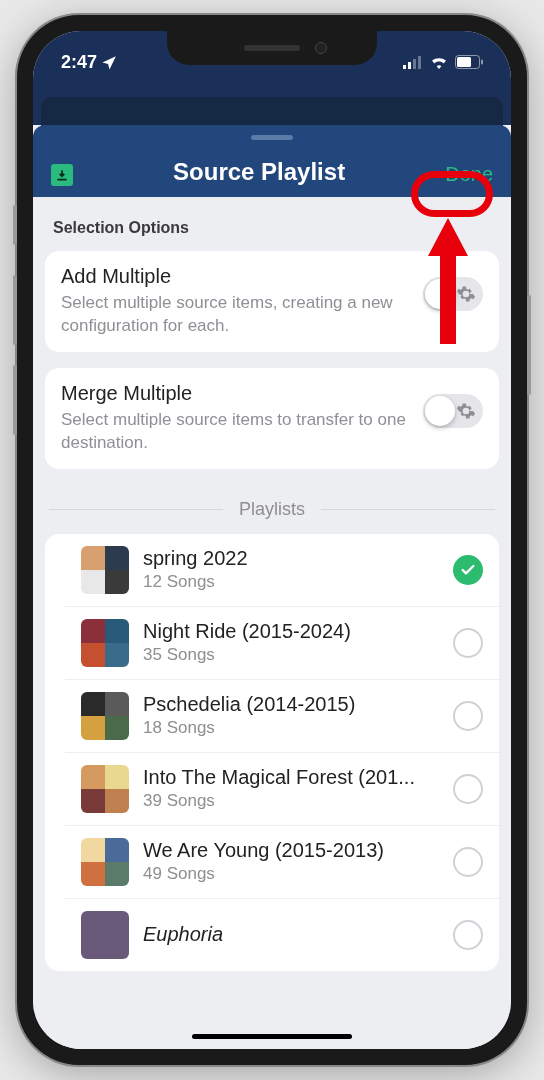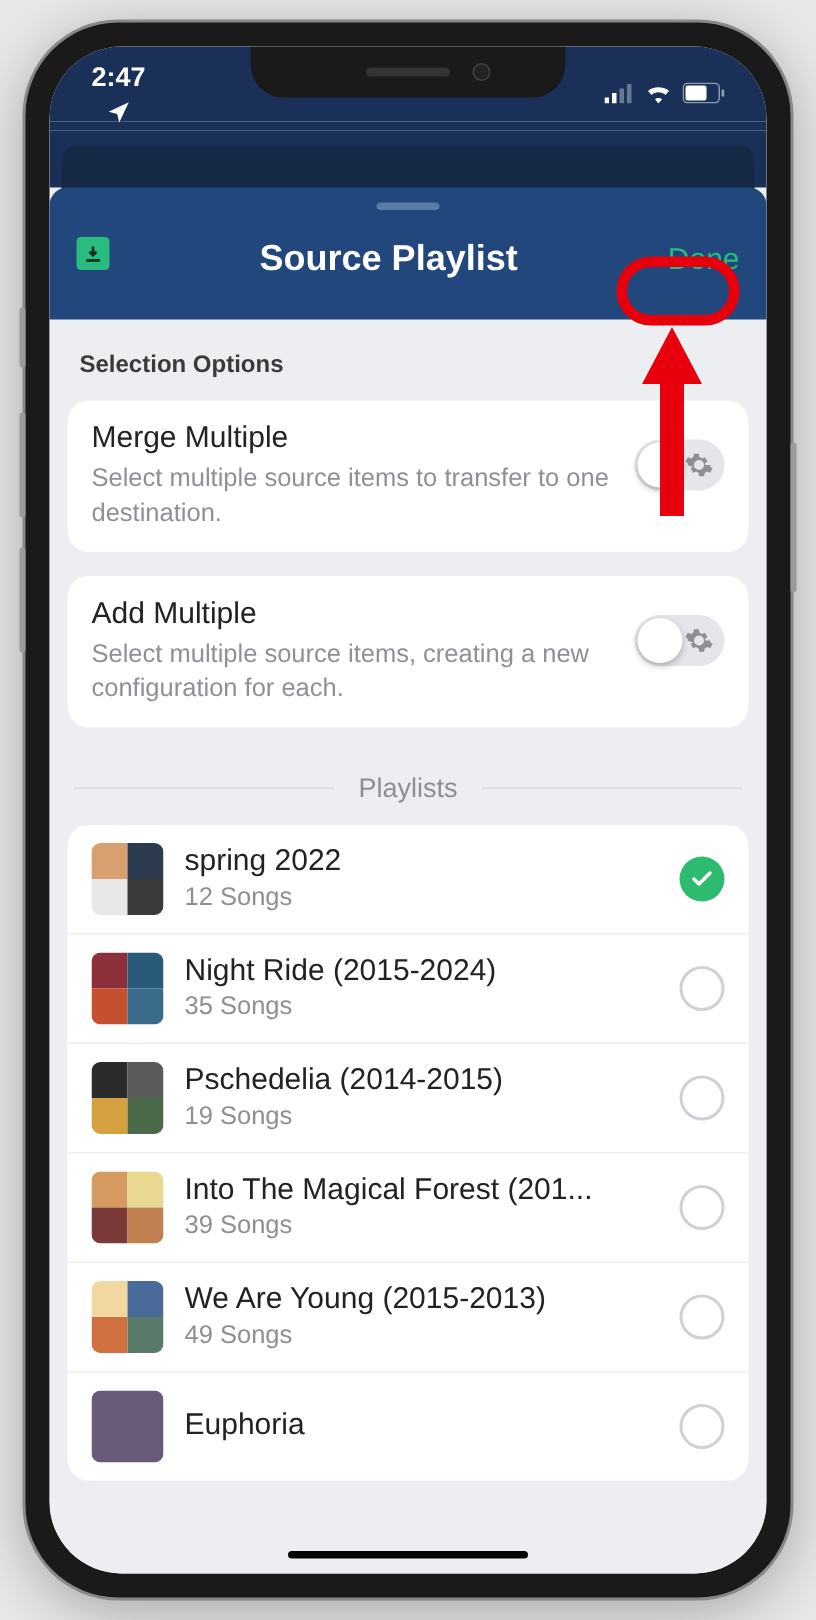--- a/index.html
+++ b/index.html
@@ -69,37 +69,37 @@
       height: 50px;
       background: #1a3058;
       display: flex;
       justify-content: space-between;
       align-items: center;
       padding: 12px 28px 0;
       color: #fff;
       font-size: 18px;
       font-weight: 600;
     }
-    .status-left { display: flex; align-items: center; gap: 4px; flex-direction: column;}
+    .status-left { display: flex; align-items: center; gap: 4px;}
     .status-right { display: flex; align-items: center; gap: 6px; font-size: 15px;}
     .bg-sheets {
       background: #152844;
       height: 36px;
       border-radius: 10px 10px 0 0;
       margin: 0 8px;
       position: relative;
       top: 8px;
     }
     .header {
       background: #22477d;
-      height: 88px;
+      height: 72px;
       border-radius: 12px 12px 0 0;
       display: flex;
-      align-items: center;
-      padding: 0 18px;
+      align-items: flex-end;
+      padding: 11px 18px;
       position: relative;
     }
     .grabber {
       position: absolute;
       top: 10px;
       left: 50%;
       transform: translateX(-50%);
       width: 42px;
       height: 5px;
       background: #5a7aa8;
@@ -202,29 +202,30 @@
     }
     .divider-label {
       padding: 0 16px;
       color: #8e8e93;
       font-size: 18px;
     }
     .playlist-list {
       background: #fff;
       border-radius: 14px;
       overflow: hidden;
+      padding-left: 20px;
     }
     .playlist-item {
       display: flex;
       align-items: center;
       padding: 12px 16px;
       border-bottom: 1px solid #eceef2;
       gap: 14px;
     }
-    .playlist-item:last-child { border-bottom: none; }
+    .playlist-item:last-child { border-bottom: none; font-style: italic; }
     .playlist-art {
       width: 48px;
       height: 48px;
       border-radius: 6px;
       flex-shrink: 0;
       display: grid;
       grid-template-columns: 1fr 1fr;
       grid-template-rows: 1fr 1fr;
       overflow:hidden;
     }
@@ -358,34 +359,34 @@
     <div class="annotation-highlight"></div>
     <svg class="annotation-arrow" width="46" height="130" viewBox="0 0 46 130">
       <path d="M23 2 L3 40 L15 40 L15 128 L31 128 L31 40 L43 40 Z" fill="#e7000b"></path>
     </svg>
 
     <div class="content">
       <div class="section-title">Selection Options</div>
       <div id="options-container">
           <div class="option-card">
     <div class="option-text">
-      <div class="option-title">Merge Multiple</div>
-      <div class="option-desc">Select multiple source items to transfer to one destination.</div>
+      <div class="option-title">Add Multiple</div>
+      <div class="option-desc">Select multiple source items, creating a new configuration for each.</div>
     </div>
     <div class="toggle">
       <div class="toggle-knob"></div>
       <svg class="gear-icon" viewBox="0 0 24 24" fill="currentColor">
                 <path d="M12 8a4 4 0 100 8 4 4 0 000-8zm9 4a7 7 0 01-.1 1.2l2 1.6-2 3.4-2.4-1a7 7 0 01-2 1.2l-.4 2.6h-4l-.4-2.6a7 7 0 01-2-1.2l-2.4 1-2-3.4 2-1.6A7 7 0 013 12c0-.4 0-.8.1-1.2l-2-1.6 2-3.4 2.4 1a7 7 0 012-1.2L7.9 3h4l.4 2.6a7 7 0 012 1.2l2.4-1 2 3.4-2 1.6c.1.4.1.8.1 1.2z"></path>
               </svg>
     </div>
           </div>
           <div class="option-card">
     <div class="option-text">
-      <div class="option-title">Add Multiple</div>
-      <div class="option-desc">Select multiple source items, creating a new configuration for each.</div>
+      <div class="option-title">Merge Multiple</div>
+      <div class="option-desc">Select multiple source items to transfer to one destination.</div>
     </div>
     <div class="toggle">
       <div class="toggle-knob"></div>
       <svg class="gear-icon" viewBox="0 0 24 24" fill="currentColor">
                 <path d="M12 8a4 4 0 100 8 4 4 0 000-8zm9 4a7 7 0 01-.1 1.2l2 1.6-2 3.4-2.4-1a7 7 0 01-2 1.2l-.4 2.6h-4l-.4-2.6a7 7 0 01-2-1.2l-2.4 1-2-3.4 2-1.6A7 7 0 013 12c0-.4 0-.8.1-1.2l-2-1.6 2-3.4 2.4 1a7 7 0 012-1.2L7.9 3h4l.4 2.6a7 7 0 012 1.2l2.4-1 2 3.4-2 1.6c.1.4.1.8.1 1.2z"></path>
               </svg>
     </div>
           </div>
         </div>
 
@@ -428,21 +429,21 @@
           </div>
           <div class="playlist-item">
     <div class="playlist-art">
               <div class="art-q" style="background:#2a2a2a"></div>
               <div class="art-q" style="background:#5a5a5a"></div>
               <div class="art-q" style="background:#d4a040"></div>
               <div class="art-q" style="background:#4a6a4a"></div>
             </div>
     <div class="playlist-info">
       <div class="playlist-name">Pschedelia (2014-2015)</div>
-      <div class="playlist-count">19 Songs</div>
+      <div class="playlist-count">18 Songs</div>
     </div>
     <div class="check-circle check-unselected"></div>
           </div>
           <div class="playlist-item">
     <div class="playlist-art">
               <div class="art-q" style="background:#d49a60"></div>
               <div class="art-q" style="background:#e8d890"></div>
               <div class="art-q" style="background:#7a3a3a"></div>
               <div class="art-q" style="background:#c08050"></div>
             </div>

